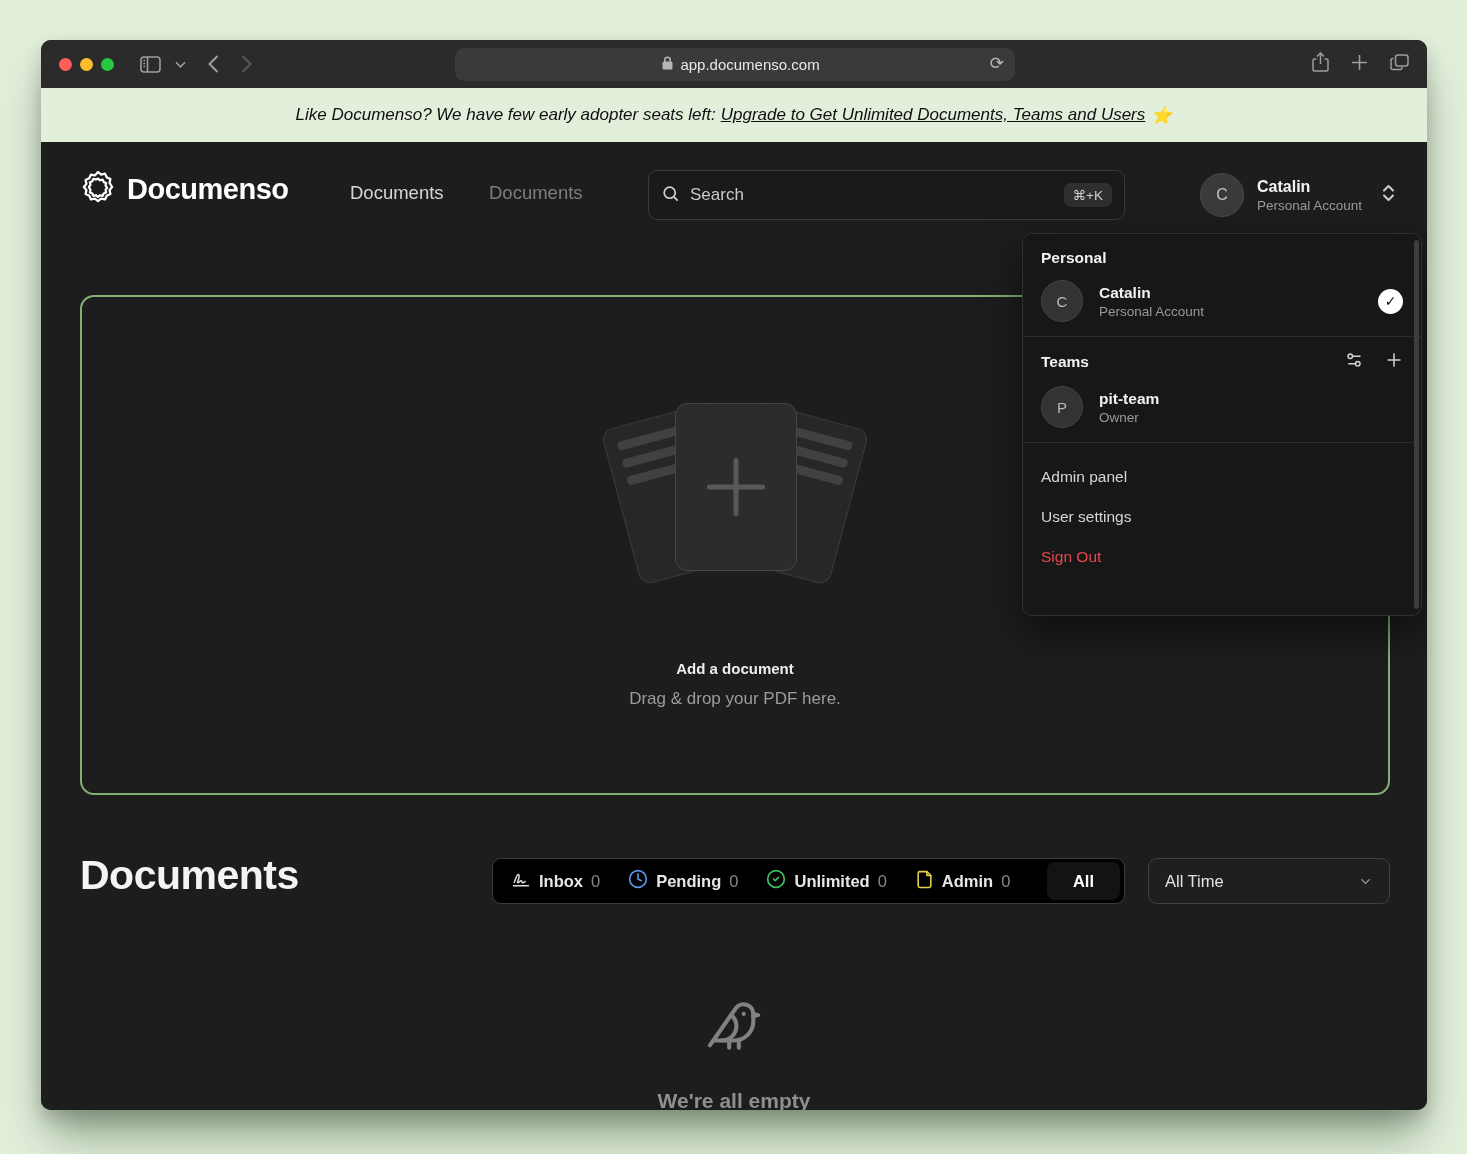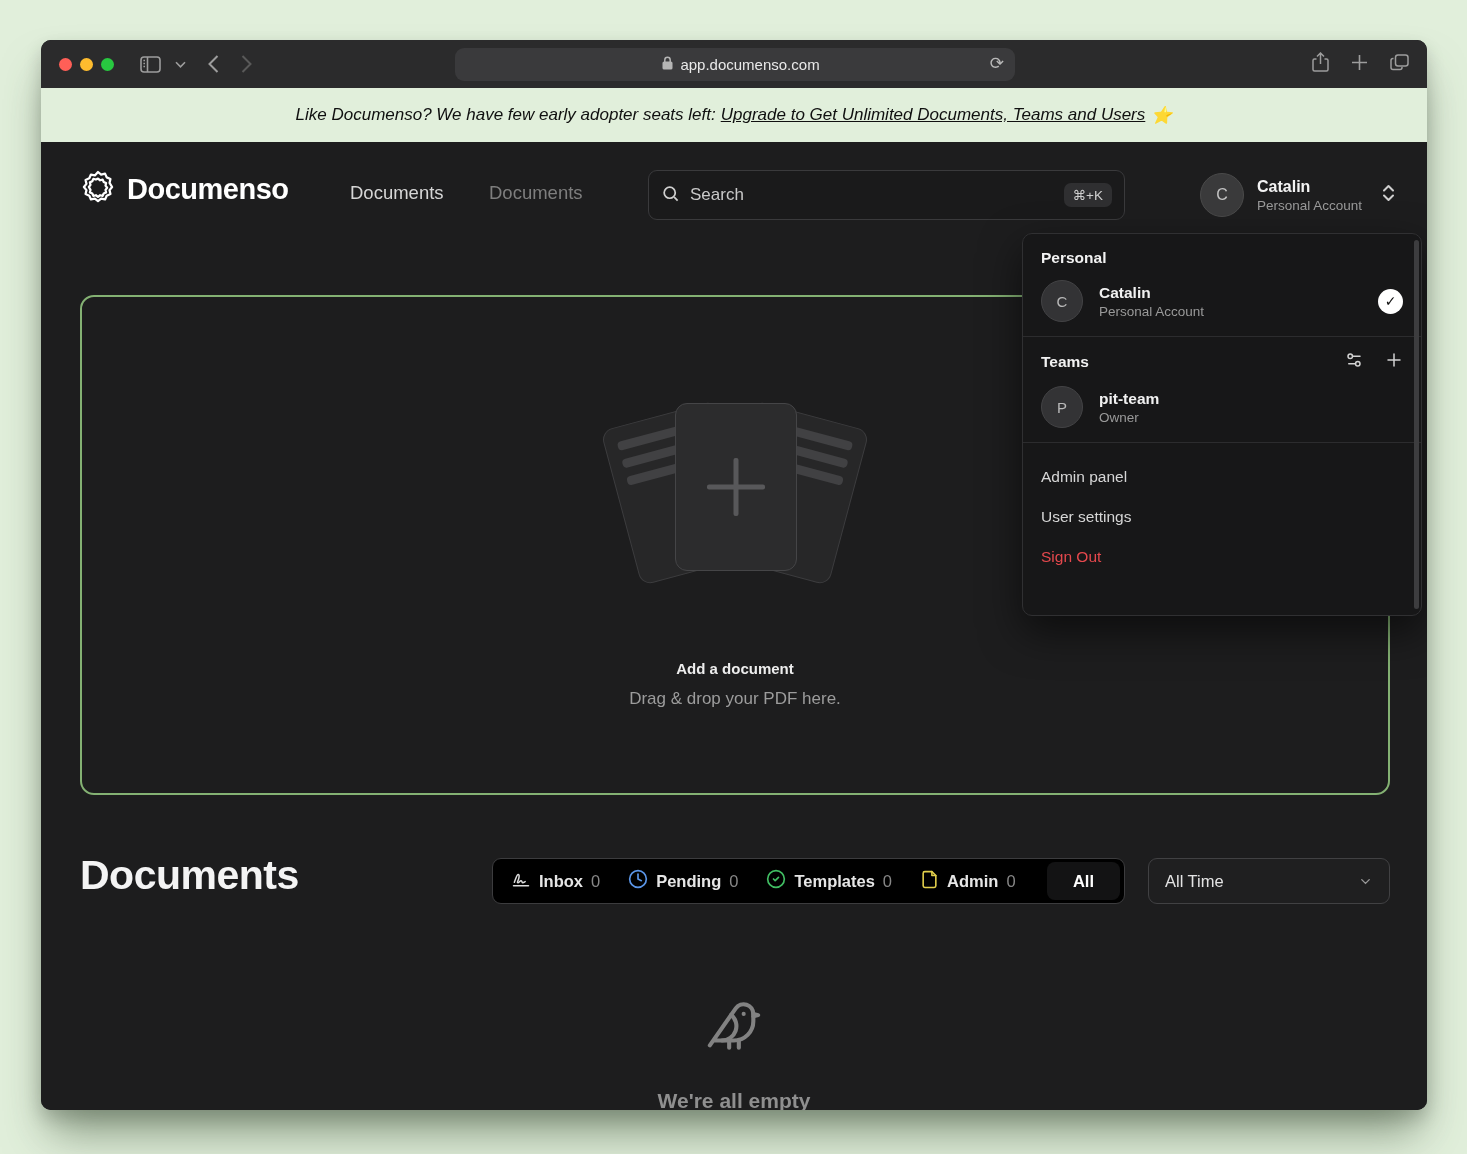--- a/index.html
+++ b/index.html
@@ -311,21 +311,21 @@
         <span>Pending</span>
         <span class="cnt">0</span>
       </div>
       <div class="tab">
         <span class="icon-check">
           <svg width="20" height="20" viewBox="0 0 24 24" fill="none" stroke="currentColor" stroke-width="2" stroke-linecap="round" stroke-linejoin="round">
               <circle cx="12" cy="12" r="10"></circle>
               <path d="m9 12 2 2 4-4"></path>
             </svg>
         </span>
-        <span>Templates</span>
+        <span>Unlimited</span>
         <span class="cnt">0</span>
       </div>
       <div class="tab">
         <span class="icon-file">
           <svg width="19" height="19" viewBox="0 0 24 24" fill="none" stroke="currentColor" stroke-width="2" stroke-linecap="round" stroke-linejoin="round">
             <path d="M15 2H6a2 2 0 0 0-2 2v16a2 2 0 0 0 2 2h12a2 2 0 0 0 2-2V7Z"></path>
               <path d="M15 2v5h5"></path>
           </svg>
         </span>
         <span>Admin</span>

